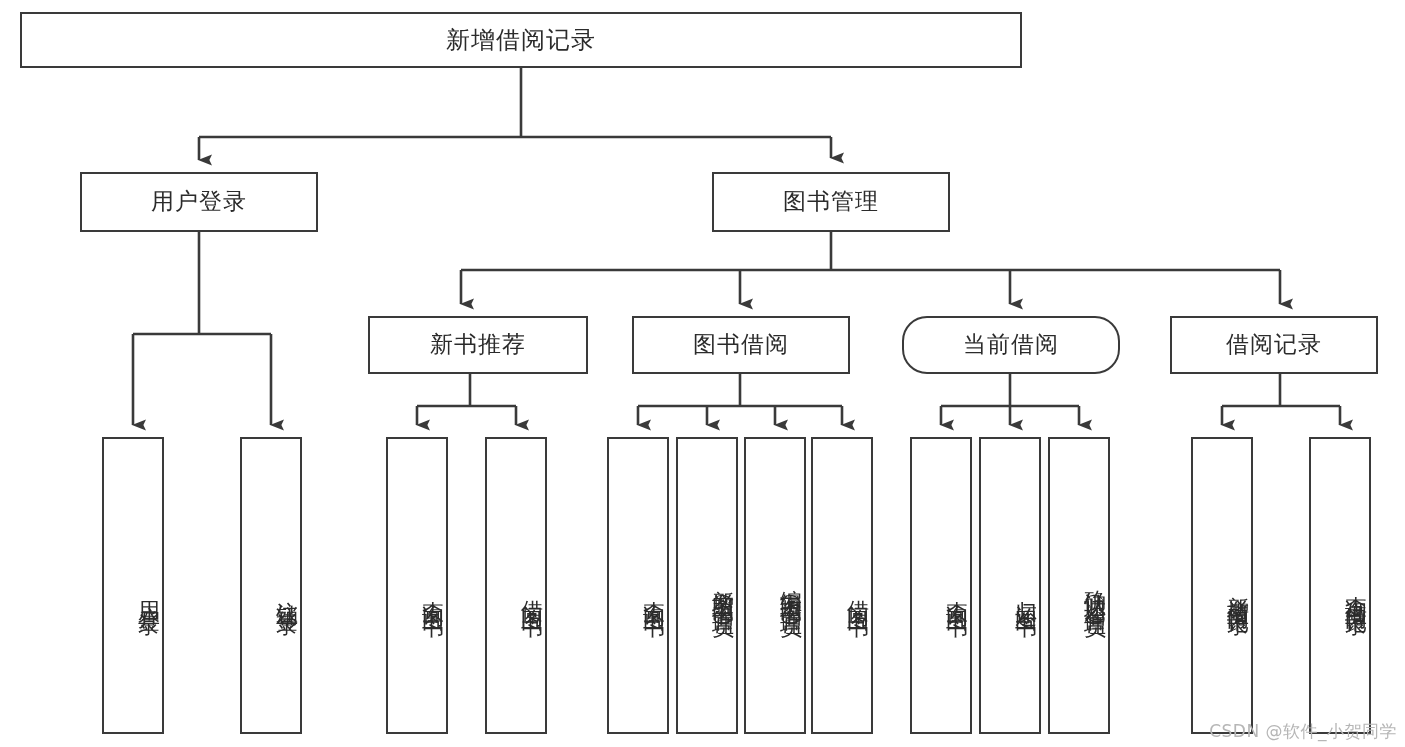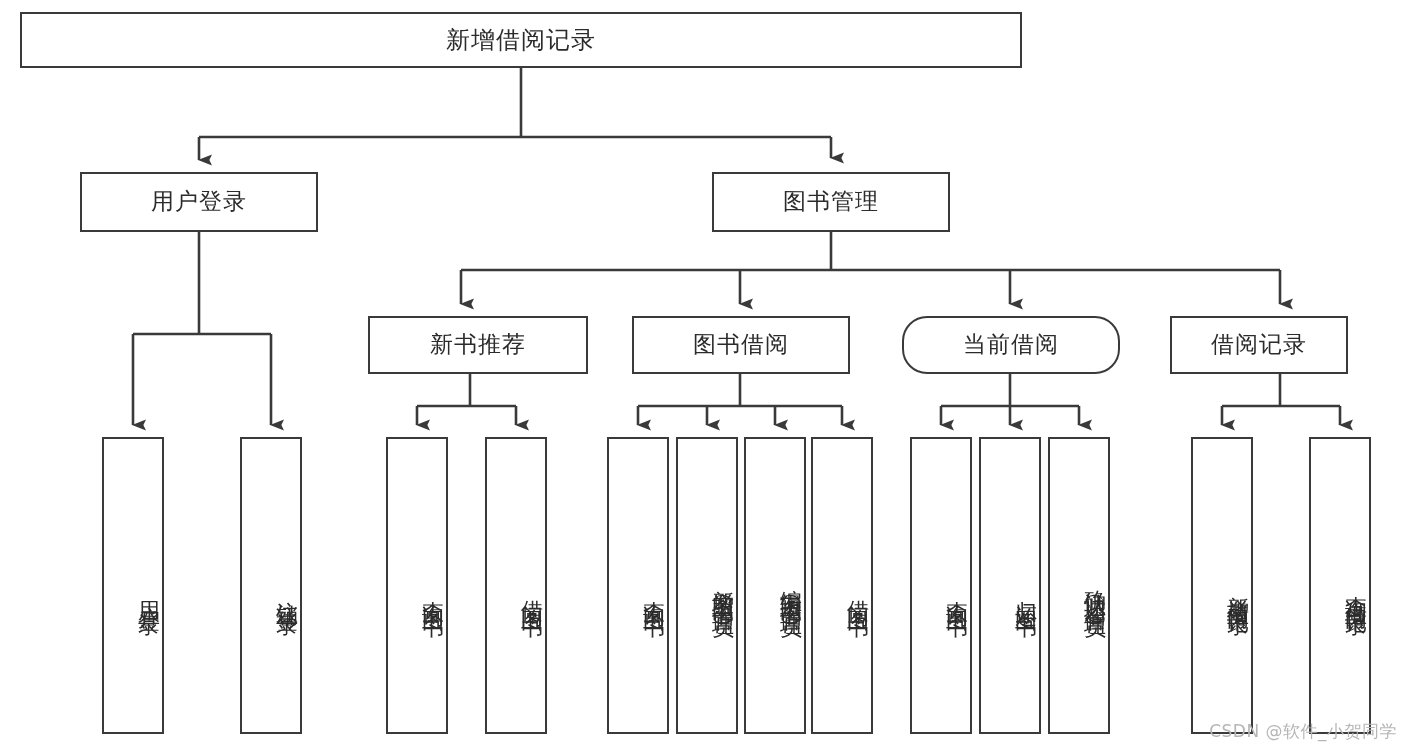--- a/index.html
+++ b/index.html
@@ -126,21 +126,21 @@
   </svg>
 
   <div class="node horiz root" style="left:20px; top:12px; width:1002px; height:56px;">新增借阅记录</div>
 
   <div class="node horiz" style="left:80px; top:172px; width:238px; height:60px;">用户登录</div>
   <div class="node horiz" style="left:712px; top:172px; width:238px; height:60px;">图书管理</div>
 
   <div class="node horiz" style="left:360px; top:316px; width:220px; height:58px;margin-left:8px;">新书推荐</div>
   <div class="node horiz" style="left:632px; top:316px; width:218px; height:58px;">图书借阅</div>
   <div class="node horiz" style="left:902px; top:316px; width:218px; height:58px;border-radius:25px;">当前借阅</div>
-  <div class="node horiz" style="left:1170px; top:316px; width:178px; height:58px;">借阅记录</div>
+  <div class="node horiz" style="left:1170px; top:316px; width:208px; height:58px;">借阅记录</div>
 
   <div class="node vert" style="left:102px; top:437px; width:62px; height:297px;">用户登录</div>
   <div class="node vert" style="left:240px; top:437px; width:62px; height:297px;">注销登录</div>
 
   <div class="node vert" style="left:386px; top:437px; width:62px; height:297px;">查询图书</div>
   <div class="node vert" style="left:485px; top:437px; width:62px; height:297px;">借阅图书</div>
 
   <div class="node vert" style="left:607px; top:437px; width:62px; height:297px;">查询图书</div>
   <div class="node vert tall" style="left:676px; top:437px; width:62px; height:297px;">新增图书（管理员）</div>
   <div class="node vert tall" style="left:744px; top:437px; width:62px; height:297px;">编辑图书（管理员）</div>

